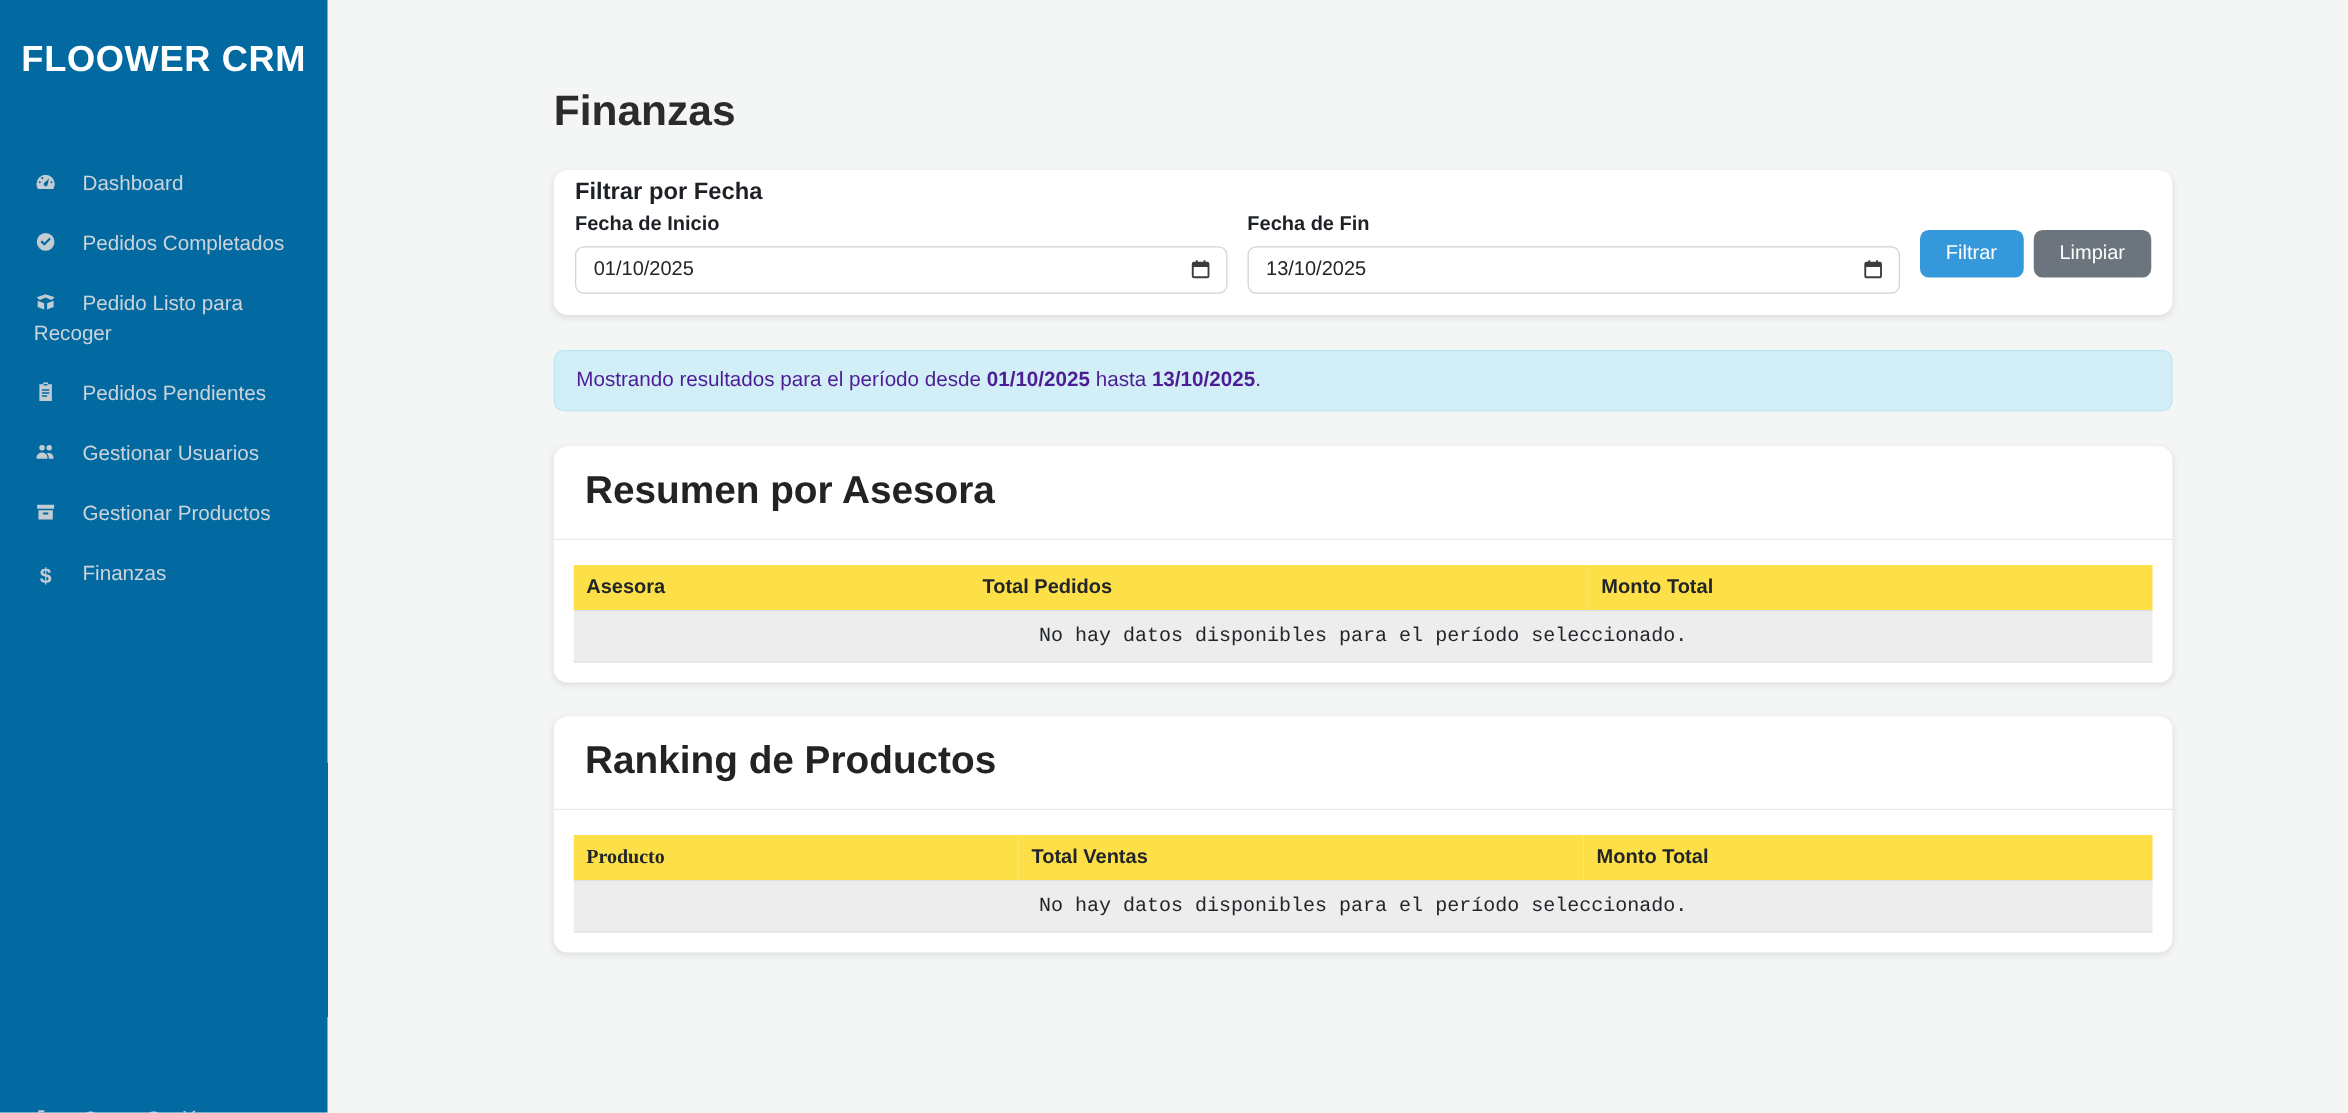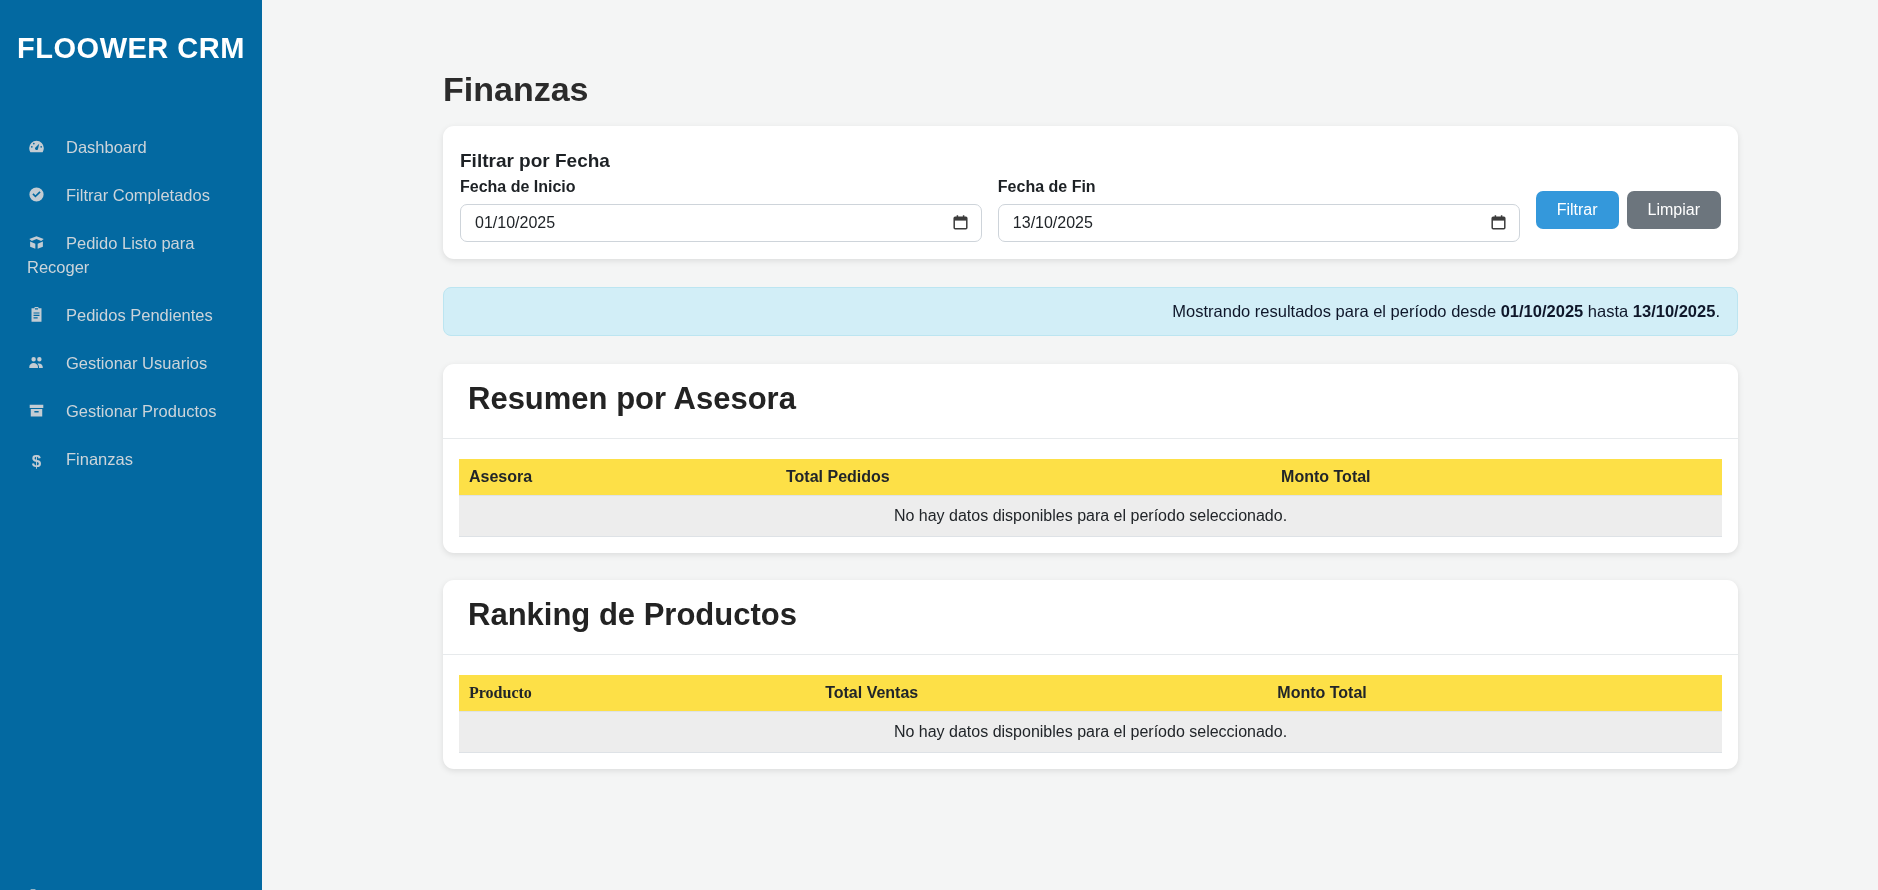--- a/index.html
+++ b/index.html
@@ -67,21 +67,21 @@
     font-weight: 700;
     color: #2b2b2b;
   }
 
   
   .card {
     background: #ffffff;
     border-radius: 11px;
     box-shadow: 0 2px 6px rgba(0,0,0,0.10);
   }
-  .filter-card { margin-top: 17px; padding: 24px 17px 17px; }
+  .filter-card { margin-top: 27px; padding: 7px 17px 17px; }
   .filter-title { font-size: 19px; font-weight: 700; color: #1d2125; }
   .filter-row { display: flex; align-items: center; margin-top: 6px; }
   .field { flex: 1 1 0; }
   .field + .field { margin-left: 16px; }
   .field-label {
     display: block;
     font-size: 16px;
     font-weight: 600;
     color: #1d2125;
     margin-bottom: 8px;
@@ -116,22 +116,21 @@
   .btn-clear  { background: #6c757d; margin-left: 8px; }
 
   
   .alert-info {
     margin-top: 28px;
     background: #d2eef7;
     border: 1px solid #bce5f1;
     border-radius: 8px;
     padding: 14px 17px;
     font-size: 16.5px;
-    color: #0f172a;
-    text-align: right;
+    color: #4c1d95;
   }
   .alert-info b { font-weight: 700; }
 
   
   .section-card { margin-top: 27px; }
   .section-card.first { margin-top: 28px; }
   .section-title {
     font-size: 31px;
     font-weight: 700;
     color: #232323;
@@ -149,20 +148,21 @@
     padding: 9px 10px;
     border-bottom: 1px solid #dee2e6;
   }
   .data-table td.empty-cell {
     background: #ededed;
     text-align: center;
     font-size: 16px;
     color: #212529;
     padding: 11px 10px;
     border-bottom: 1px solid #dee2e6;
+    font-family: Liberation Mono, monospace;
   }
   
   .s-c1 { width: 25.1%; } .s-c2 { width: 39.2%; } .s-c3 { width: 35.7%; }
   
   .r-c1 { width: 28.2%; font-family: Liberation Serif, serif; } .r-c2 { width: 35.8%; } .r-c3 { width: 36.0%; }
 </style>
 </head>
 <body>
 
 <aside class="sidebar">
@@ -174,21 +174,21 @@
         <svg viewBox="0 0 16 16">
             <path fill-rule="evenodd" d="M8 2.6A6.9 6.9 0 0 0 1.1 9.5c0 1.4.42 2.7 1.13 3.8h11.54a6.86 6.86 0 0 0 1.13-3.8A6.9 6.9 0 0 0 8 2.6Zm1.35 7.9a1.5 1.5 0 0 1-2.63-1.44l3.85-3.6-1.22 5.04ZM3.6 9.1a.8.8 0 1 1 0-1.6.8.8 0 0 1 0 1.6Zm1.9-3.1a.8.8 0 1 1 0-1.6.8.8 0 0 1 0 1.6Zm6.9 3.1a.8.8 0 1 1 0-1.6.8.8 0 0 1 0 1.6Z"></path>
           </svg>
       </span><span>Dashboard</span>
     </a>
     <a class="nav-item">
       <span class="nav-icon">
         <svg viewBox="0 0 16 16">
             <path fill-rule="evenodd" d="M8 1.3a6.7 6.7 0 1 0 0 13.4A6.7 6.7 0 0 0 8 1.3ZM7 10.9 4.1 8l1.15-1.15L7 8.6l3.75-3.75L11.9 6 7 10.9Z"></path>
           </svg>
-      </span><span>Filtrar Completados</span>
+      </span><span>Pedidos Completados</span>
     </a>
     <a class="nav-item">
       <span class="nav-icon">
         <svg viewBox="0 0 16 16">
             <path d="M8 2.2 1.2 4.6l2.4 1.9L8 4.7l4.4 1.8 2.4-1.9L8 2.2ZM2 7.1l4.9 2v4.7L2 11.9V7.1Zm12 0v4.8l-4.9 1.9V9.1L14 7.1Z"></path>
           </svg>
       </span><span>Pedido Listo para Recoger</span>
     </a>
     <a class="nav-item">
       <span class="nav-icon">

